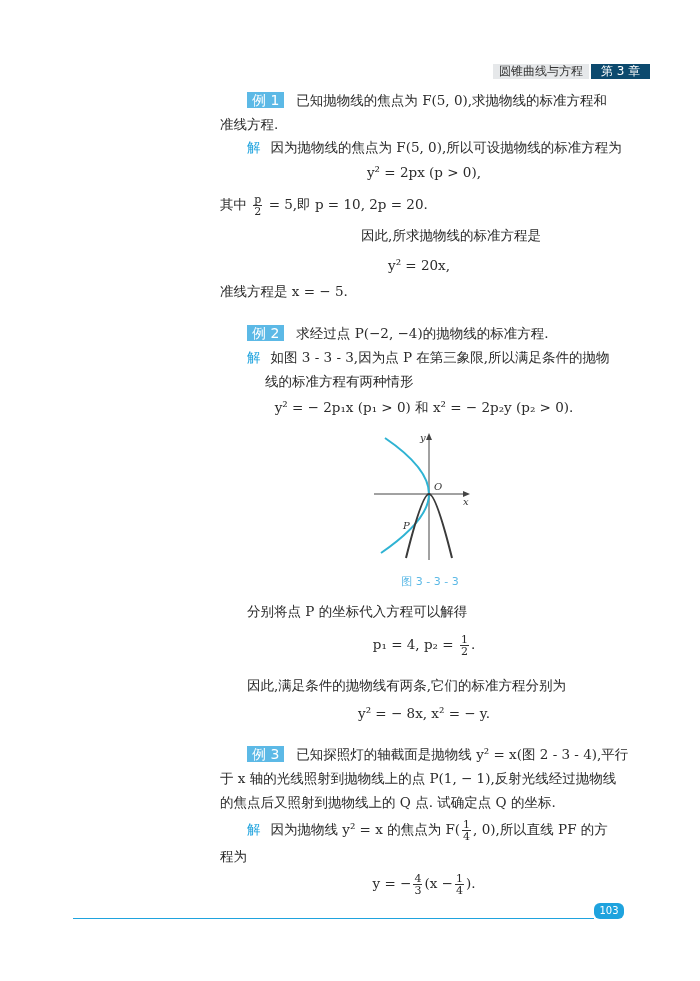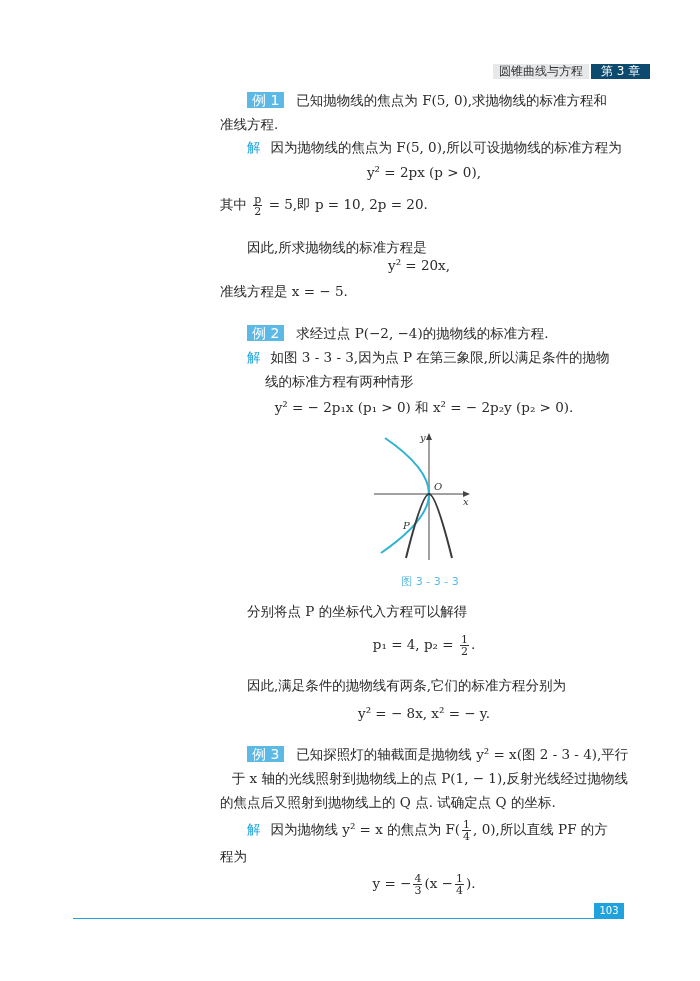--- a/index.html
+++ b/index.html
@@ -12,21 +12,21 @@
   .ind { left:247px; }
   .center { left:220px; width:408px; text-align:center; }
   .badge { display:inline-block; background:#5cb9e6; color:#fff; font-size:14px; padding:0 5px; line-height:16px; margin-right:12px; font-family:"DejaVu Sans","Liberation Sans",sans-serif; }
   .jie { color:#1fa3de; margin-right:10px; }
   .frac { display:inline-block; vertical-align:middle; text-align:center; font-size:11px; line-height:11px; margin:0 2px; }
   .frac span { display:block; }
   .frac .num { border-bottom:1px solid #333; padding:0 1px; }
   .fig { position:absolute; left:360px; top:428px; width:130px; height:145px; }
   .figcap { position:absolute; left:380px; top:574px; width:100px; text-align:center; font-size:11px; color:#5cb9e6; font-family:"DejaVu Sans","Liberation Sans",sans-serif; }
   .footline { position:absolute; left:73px; top:918px; width:521px; height:1px; background:#1fa3de; }
-  .pagenum { position:absolute; left:594px; top:903px; width:30px; height:16px; background:#1fa3de; color:#fff; font-size:10px; line-height:16px; text-align:center; font-family:"DejaVu Sans","Liberation Sans",sans-serif; }
+  .pagenum { position:absolute; left:594px; top:903px; width:30px; height:16px; background:#1fa3de; color:#fff; font-size:10px; line-height:16px; text-align:center; font-family:"DejaVu Sans","Liberation Sans",sans-serif;border-radius:6px; }
 </style>
 </head>
 <body>
 
 <div class="hdr">
   <span class="topic">圆锥曲线与方程</span>
   <span class="chap">第 3 章</span>
 </div>
 
 <div class="line ind" style="top:91px;">
@@ -35,21 +35,21 @@
 <div class="line" style="top:115px;">准线方程.</div>
 <div class="line ind" style="top:138px;">
   <span class="jie">解</span><span>因为抛物线的焦点为 F(5, 0),所以可设抛物线的标准方程为</span>
 </div>
 <div class="line center" style="top:163px;">y² = 2px (p &gt; 0),</div>
 <div class="line" style="top:194px;">
   <span>其中</span>
   <span class="frac"><span class="num">p</span><span>2</span></span>
   <span>= 5,即 p = 10, 2p = 20.</span>
 </div>
-<div class="line ind" style="top:238px;">因此,所求抛物线的标准方程是</div>
+<div class="line ind" style="top:226px;text-align:center;">因此,所求抛物线的标准方程是</div>
 <div class="line" style="top:256px; left:388px;">y² = 20x,</div>
 <div class="line" style="top:282px;">准线方程是 x = − 5.</div>
 
 <div class="line ind" style="top:324px;">
   <span class="badge">例 2</span><span>求经过点 P(−2, −4)的抛物线的标准方程.</span>
 </div>
 <div class="line ind" style="top:348px;">
   <span class="jie">解</span><span>如图 3 - 3 - 3,因为点 P 在第三象限,所以满足条件的抛物</span>
 </div>
 <div class="line" style="top:372px;margin-left:45px;">线的标准方程有两种情形</div>
@@ -76,21 +76,21 @@
 <div class="line center" style="top:634px;">
   <span>p₁ = 4, p₂ =</span>
   <span class="frac"><span class="num">1</span><span>2</span></span><span>.</span>
 </div>
 <div class="line ind" style="top:676px;">因此,满足条件的抛物线有两条,它们的标准方程分别为</div>
 <div class="line center" style="top:704px;">y² = − 8x, x² = − y.</div>
 
 <div class="line ind" style="top:745px;">
   <span class="badge">例 3</span><span>已知探照灯的轴截面是抛物线 y² = x(图 2 - 3 - 4),平行</span>
 </div>
-<div class="line" style="top:769px;text-align:right;">于 x 轴的光线照射到抛物线上的点 P(1, − 1),反射光线经过抛物线</div>
+<div class="line" style="top:769px;">于 x 轴的光线照射到抛物线上的点 P(1, − 1),反射光线经过抛物线</div>
 <div class="line" style="top:793px;">的焦点后又照射到抛物线上的 Q 点. 试确定点 Q 的坐标.</div>
 <div class="line ind" style="top:819px;">
   <span class="jie">解</span><span>因为抛物线 y² = x 的焦点为 F(</span><span class="frac"><span class="num">1</span><span>4</span></span><span>, 0),所以直线 PF 的方</span>
 </div>
 <div class="line" style="top:847px;">程为</div>
 <div class="line center" style="top:873px;">
   <span>y = −</span><span class="frac"><span class="num">4</span><span>3</span></span><span>(x −</span><span class="frac"><span class="num">1</span><span>4</span></span><span>).</span>
 </div>
 
 <div class="footline"></div>

